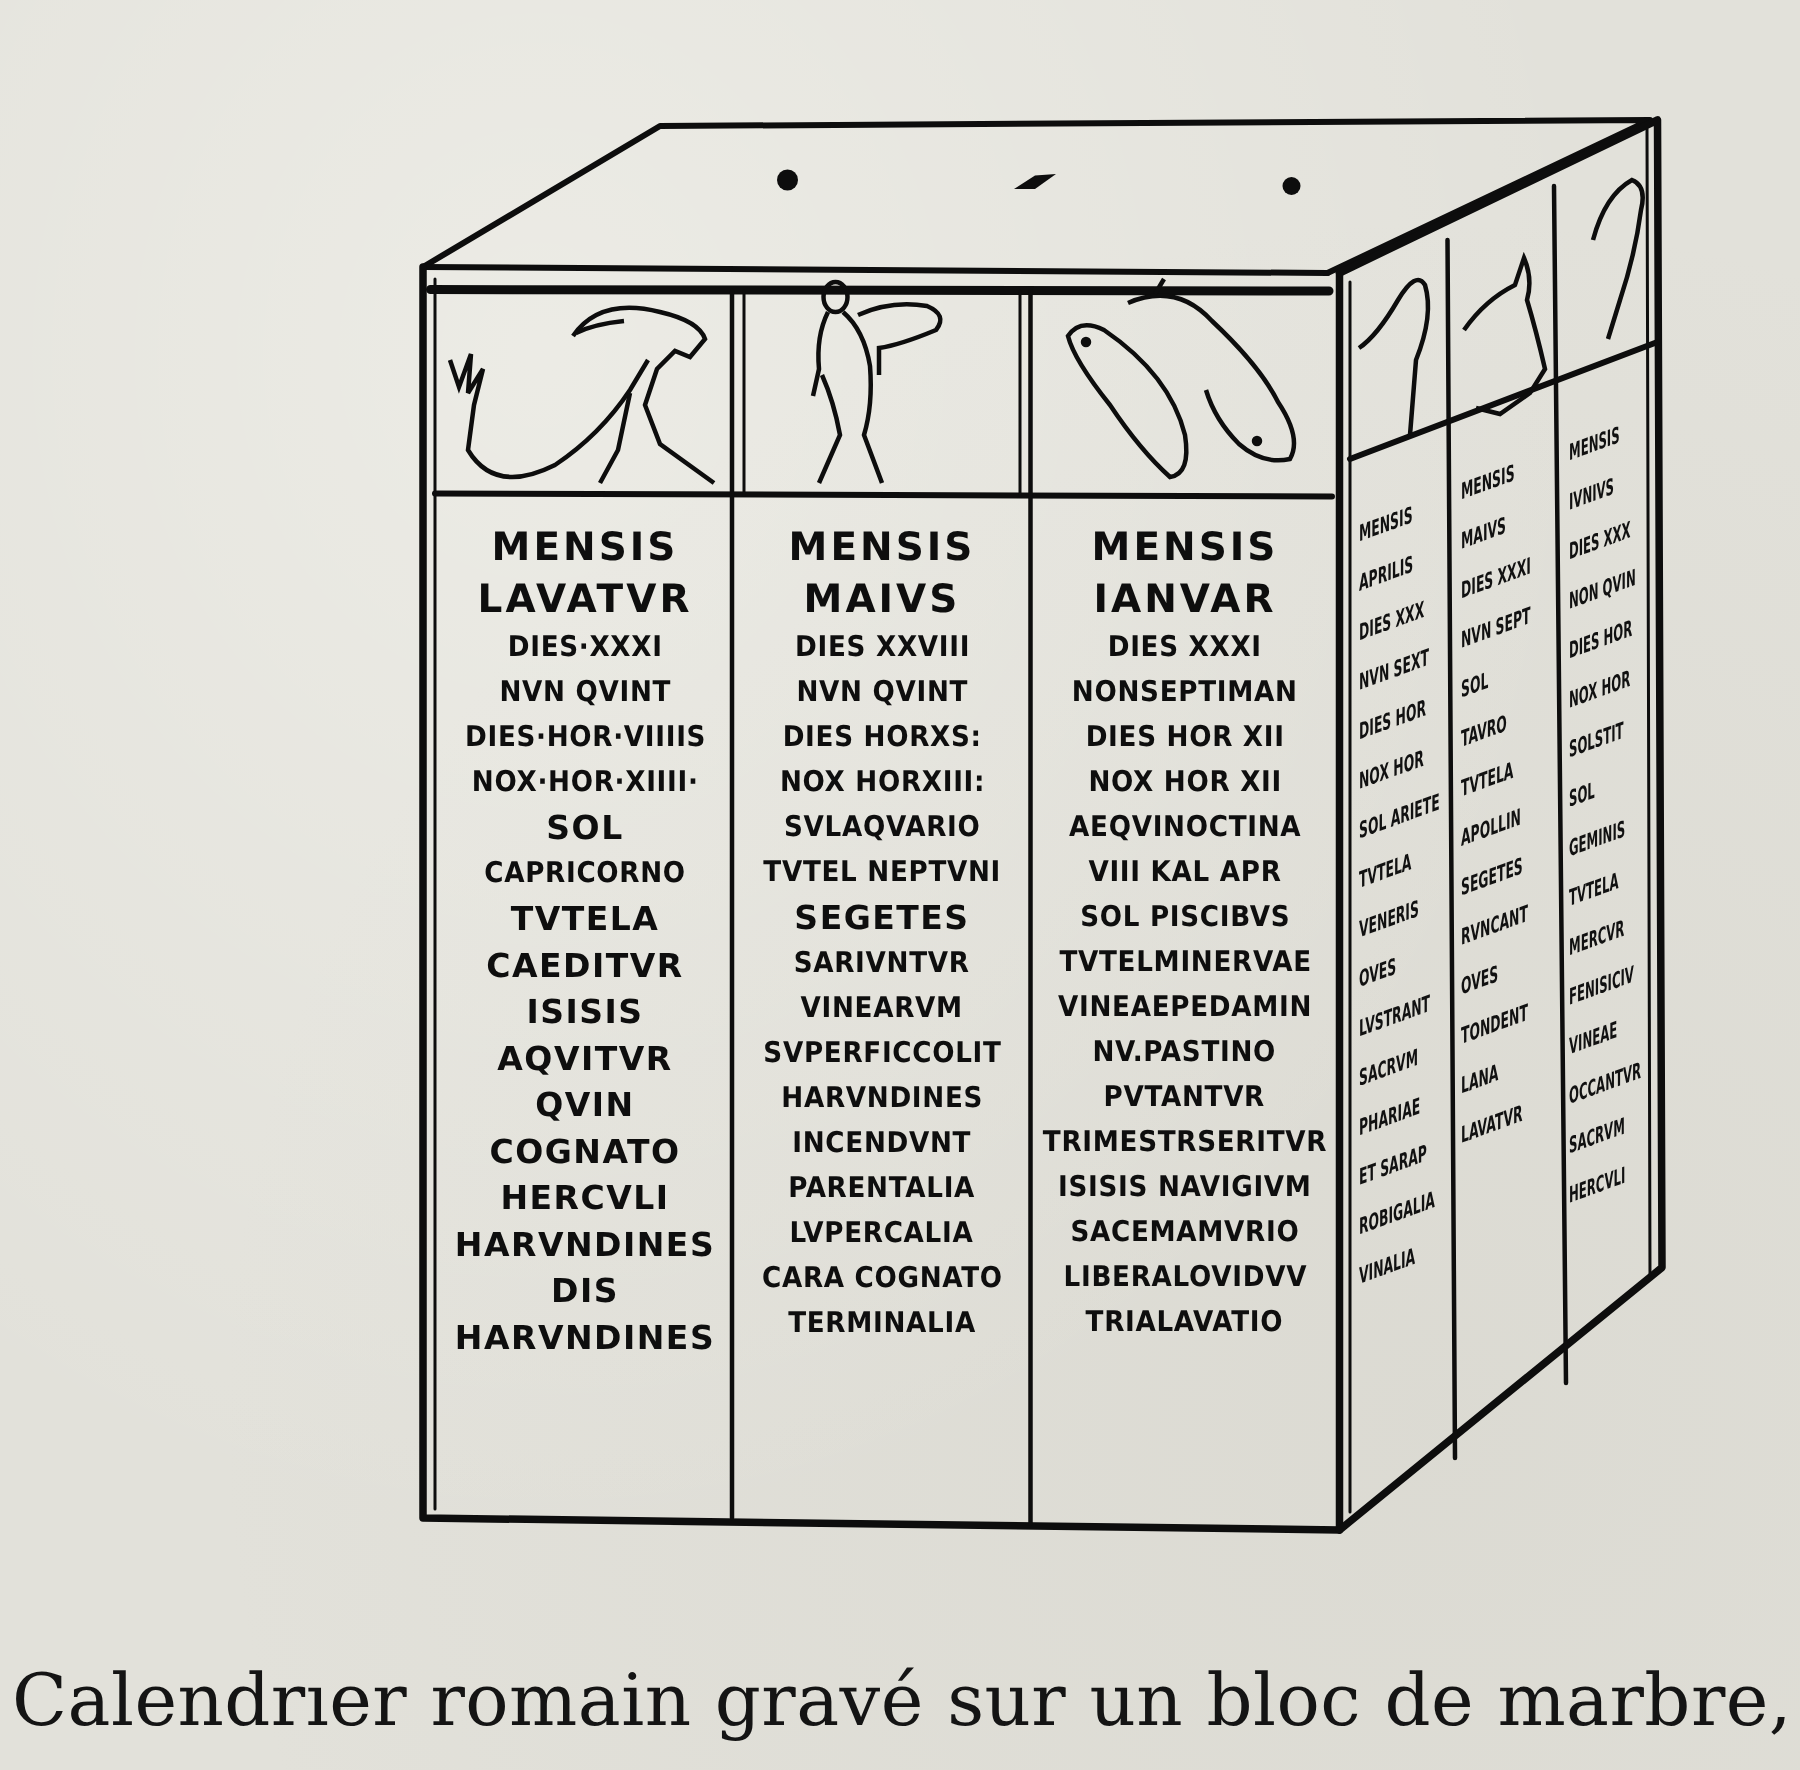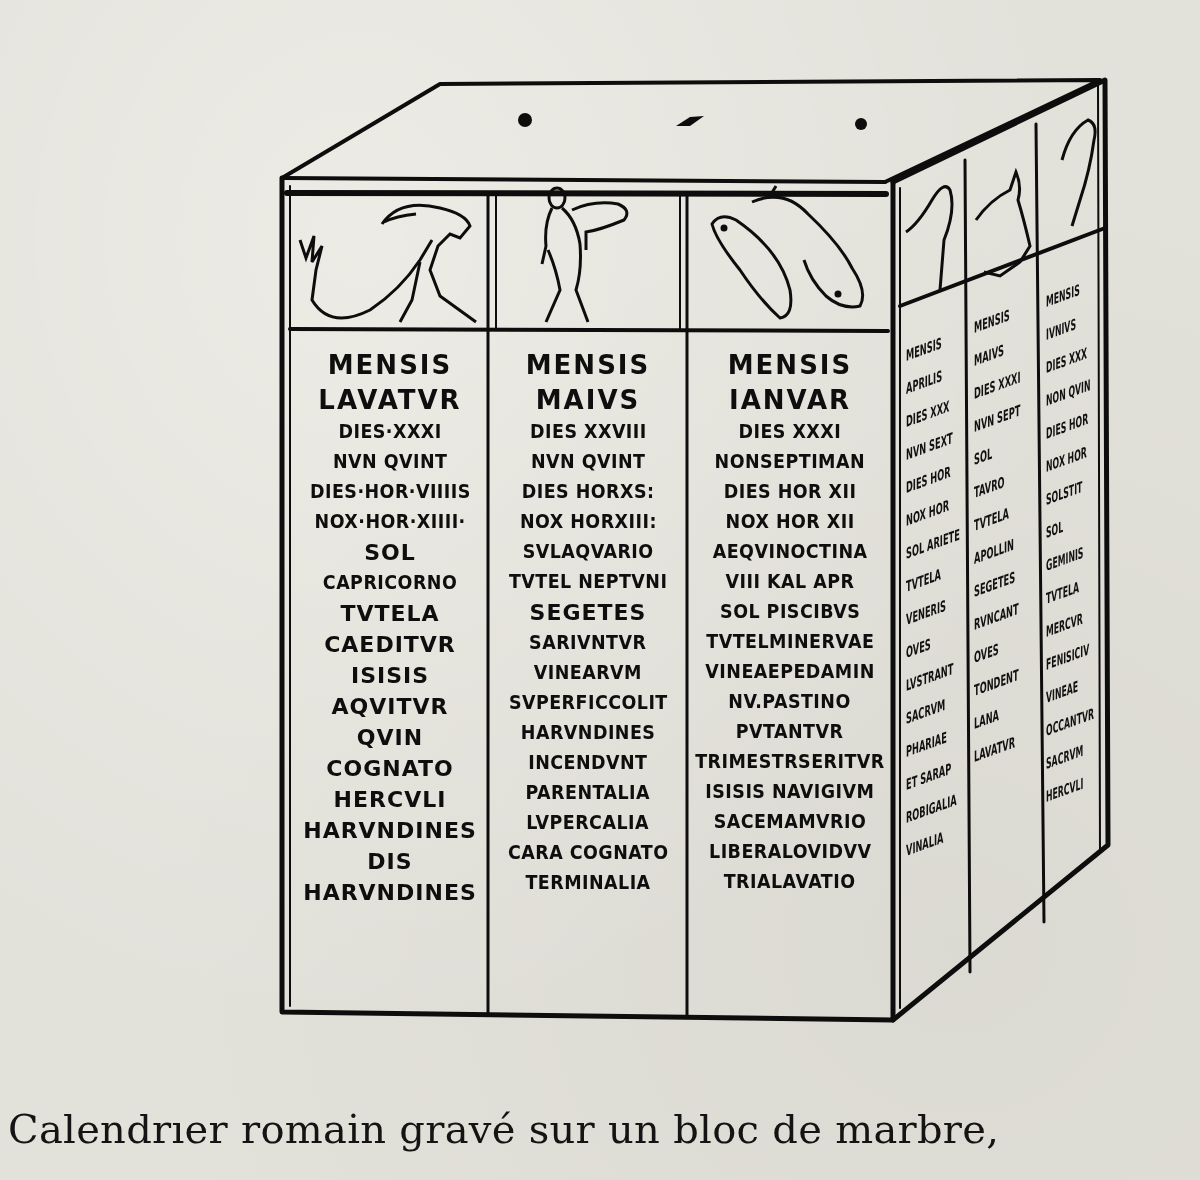--- a/index.html
+++ b/index.html
@@ -27,21 +27,21 @@
   .col .sm { font-size:19px; margin-bottom:11px; transform:scaleX(0.92); }
   .col .md { font-size:22px; margin-bottom:9px; letter-spacing:1px; }
   .side {
     position:absolute; top:0; left:0;
     font-family:"DejaVu Sans", sans-serif; font-weight:bold; color:#111;
     font-size:15px; line-height:33px;
     transform-origin:0 0;
   }
   .caption {
     position:absolute; left:8px; top:1106px;
-    font-family:"DejaVu Serif", serif; font-size:40px; color:#141414;
+    font-family:"DejaVu Serif", serif; font-size:48px; color:#141414;
     letter-spacing:0.3px; white-space:nowrap;
   }
 </style>
 </head>
 <body>
 
 <div class="page">
 
   <svg class="block" width="1200" height="1180" viewBox="0 0 1200 1180">
     <g stroke="#0d0d0d" fill="none" stroke-linecap="round" stroke-linejoin="round">

